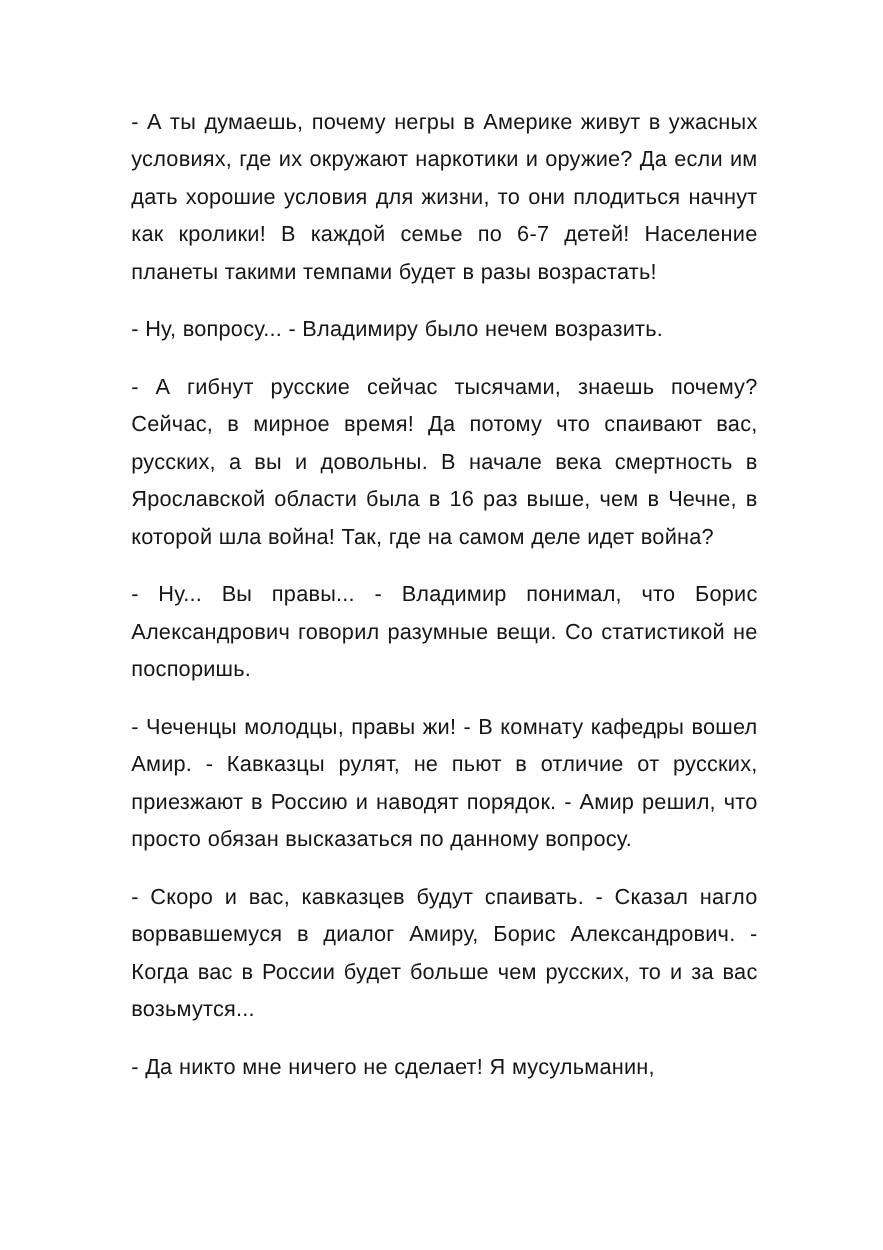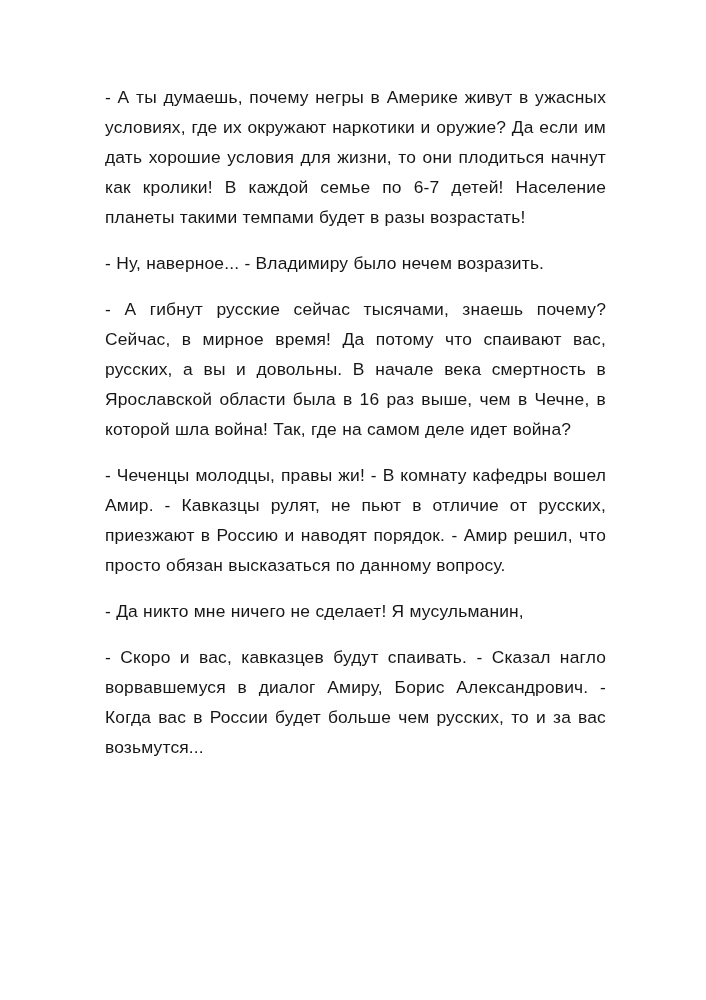--- a/index.html
+++ b/index.html
@@ -49,25 +49,26 @@
   }
 </style>
 </head>
 <body>
 
 <div id="page">
   <div id="text-column">
 
     <p class="para">- А ты думаешь, почему негры в Америке живут в ужасных условиях, где их окружают наркотики и оружие? Да если им дать хорошие условия для жизни, то они плодиться начнут как кролики! В каждой семье по 6-7 детей! Население планеты такими темпами будет в разы возрастать!</p>
 
-    <p class="para">- Ну, наверное... - Владимиру было нечем возразить.</p>
+    <p class="para">- Ну, вопросу... - Владимиру было нечем возразить.</p>
 
     <p class="para">- А гибнут русские сейчас тысячами, знаешь почему? Сейчас, в мирное время! Да потому что спаивают вас, русских, а вы и довольны. В начале века смертность в Ярославской области была в 16 раз выше, чем в Чечне, в которой шла война! Так, где на самом деле идет война?</p>
 
+    <p class="para">- Ну... Вы правы... - Владимир понимал, что Борис Александрович говорил разумные вещи. Со статистикой не поспоришь.</p>
 
     <p class="para">- Чеченцы молодцы, правы жи! - В комнату кафедры вошел Амир. - Кавказцы рулят, не пьют в отличие от русских, приезжают в Россию и наводят порядок. - Амир решил, что просто обязан высказаться по данному вопросу.</p>
 
+    <p class="para">- Скоро и вас, кавказцев будут спаивать. - Сказал нагло ворвавшемуся в диалог Амиру, Борис Александрович. - Когда вас в России будет больше чем русских, то и за вас возьмутся...</p>
+
     <p class="para">- Да никто мне ничего не сделает! Я мусульманин,</p>
-
-    <p class="para">- Скоро и вас, кавказцев будут спаивать. - Сказал нагло ворвавшемуся в диалог Амиру, Борис Александрович. - Когда вас в России будет больше чем русских, то и за вас возьмутся...</p>
 
   </div>
 </div>
 
 </body></html>

